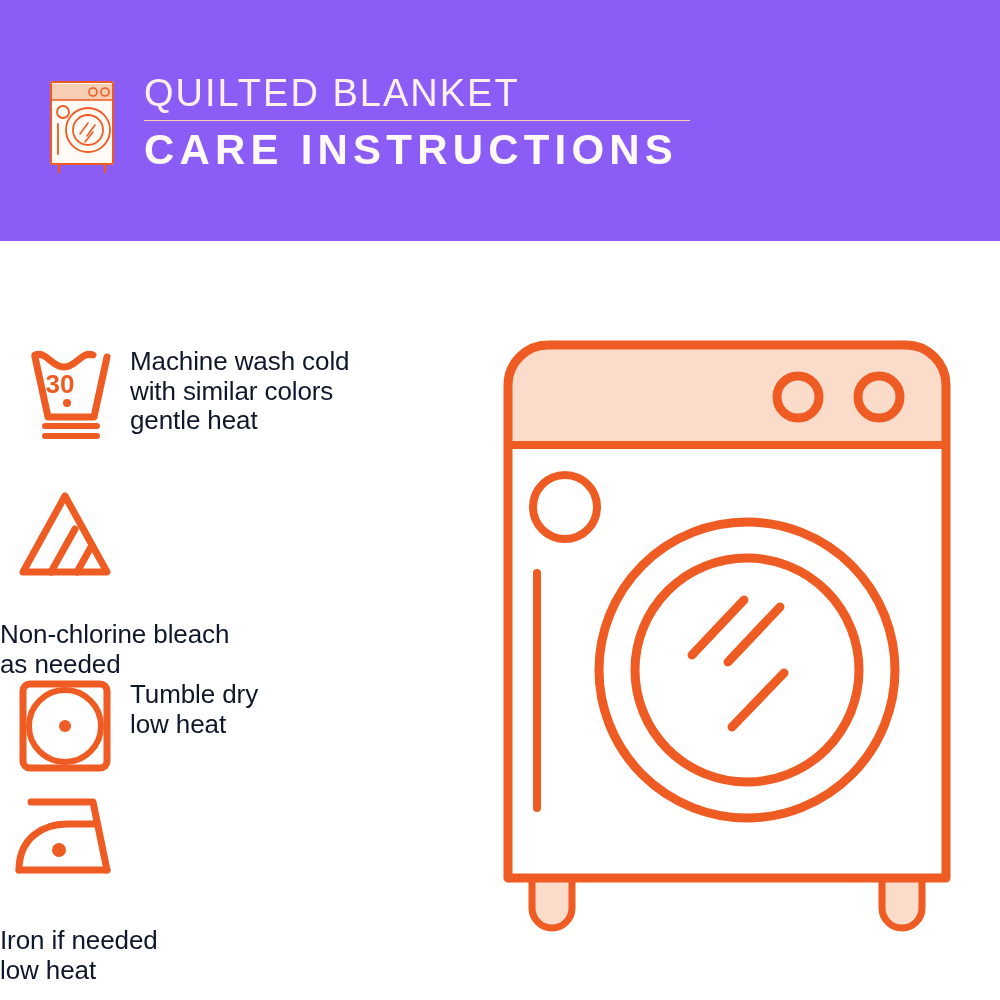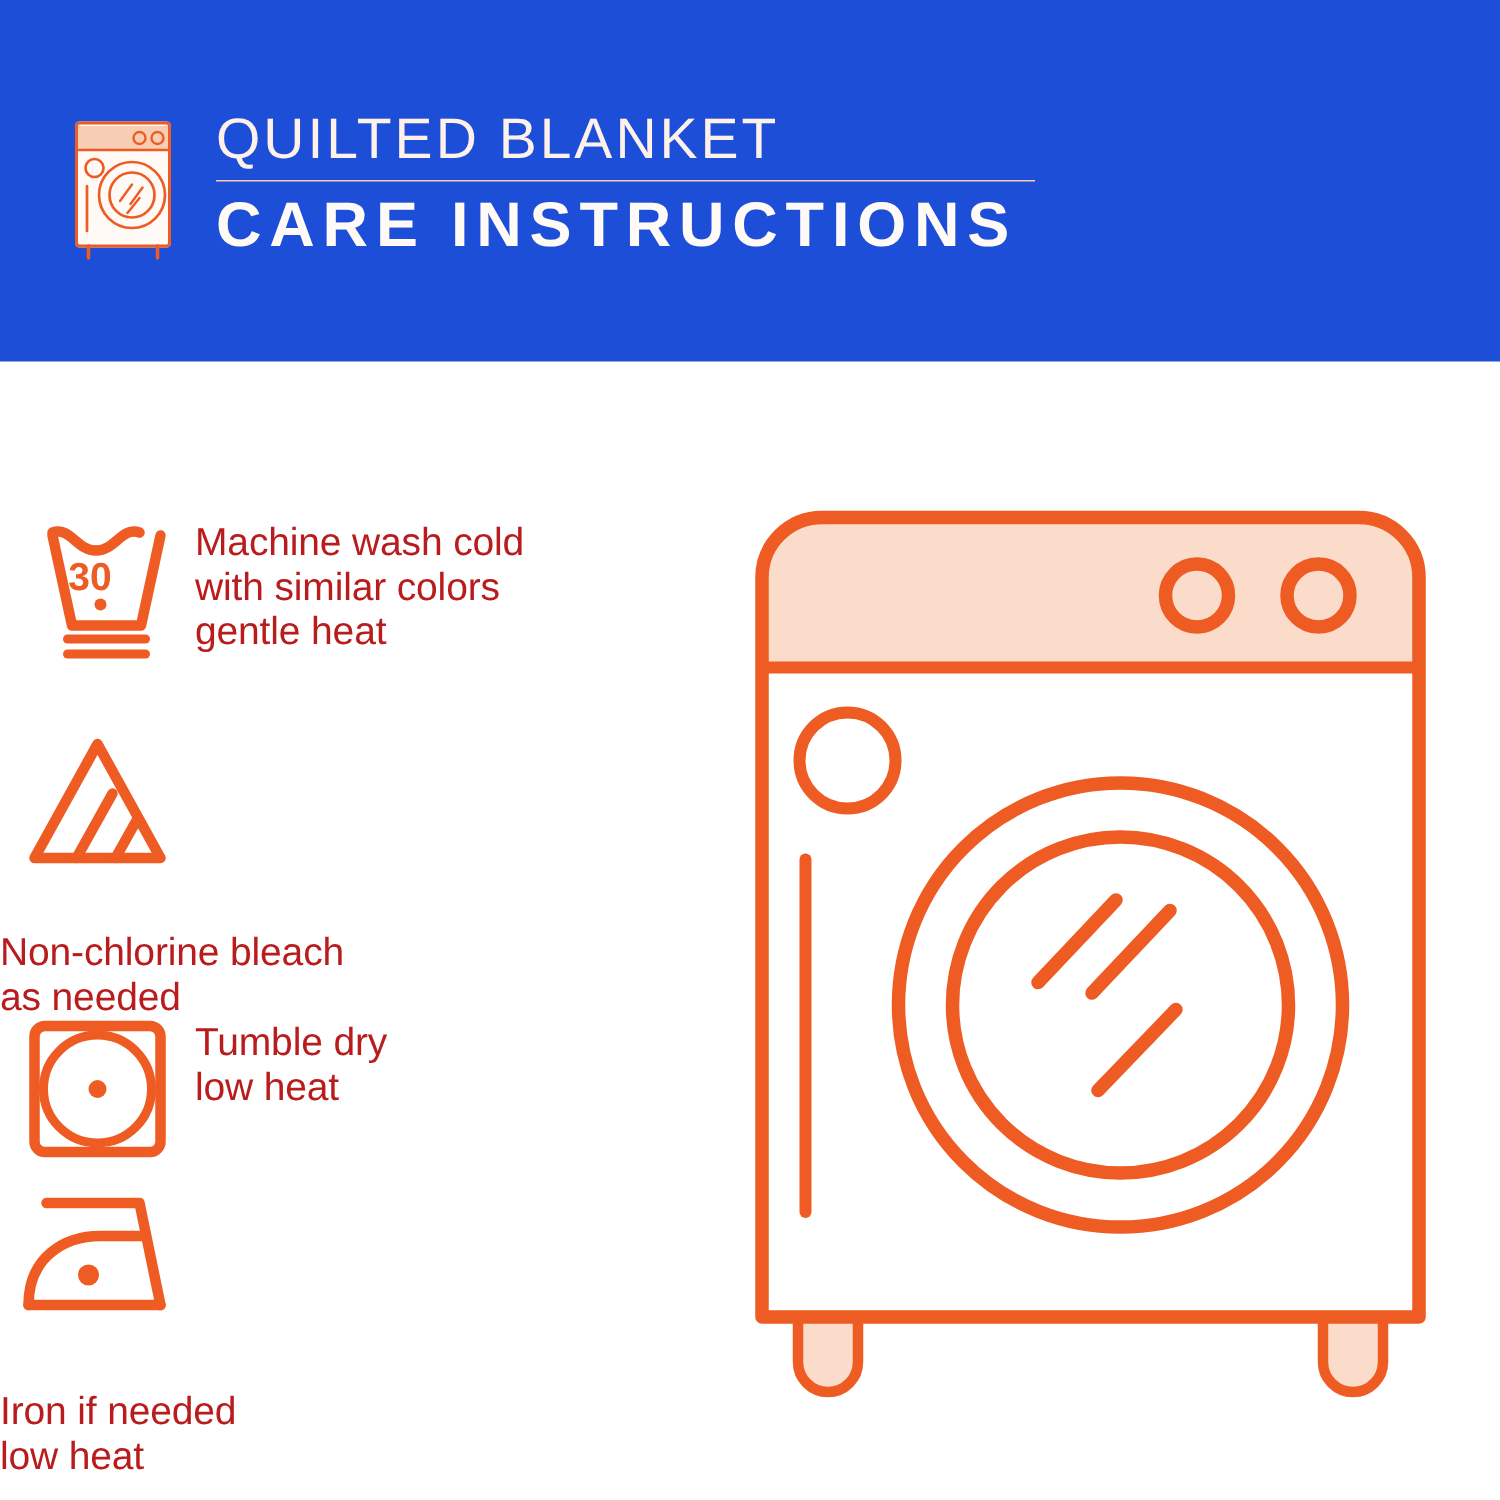--- a/index.html
+++ b/index.html
@@ -20,21 +20,21 @@
     background: #ffffff;
   }
 
   
   #header-band {
     position: absolute;
     left: 0;
     top: 0;
     width: 1000px;
     height: 241px;
-    background: #1d4ed8;
+    background: #8b5cf6;
   }
   #header-logo {
     position: absolute;
     left: 46px;
     top: 68px;
     width: 76px;
     height: 108px;
   }
   #header-text {
     position: absolute;
@@ -83,21 +83,21 @@
     align-items: flex-start;
   }
   .care-icon {
     width: 130px;
     flex: 0 0 130px;
     display: flex;
     justify-content: center;
     align-items: flex-start;
   }
   .care-text {
-    color: #b91c1c;
+    color: #0f172a;
     font-size: 26px;
     line-height: 29.5px;
     font-weight: 500;
     letter-spacing: -0.1px;
     padding-top: 2px;
   }
   .care-text .line { display: block; white-space: nowrap; }
 
   #item-wash   { top: 104px; }
   #item-bleach { top: 247px; flex-direction: column; }

